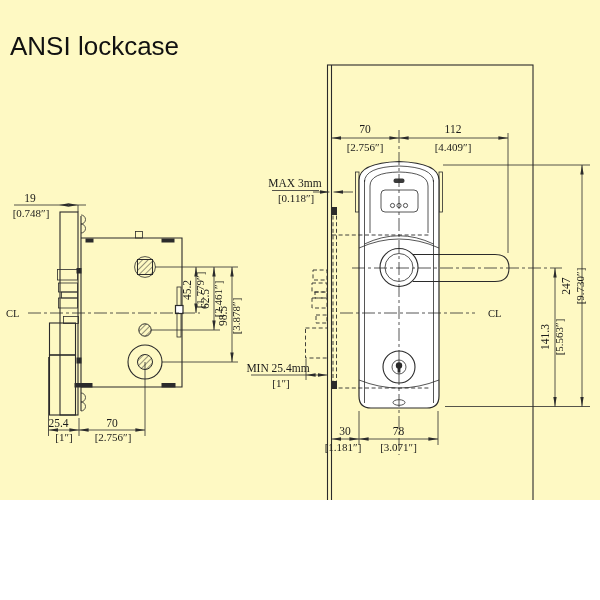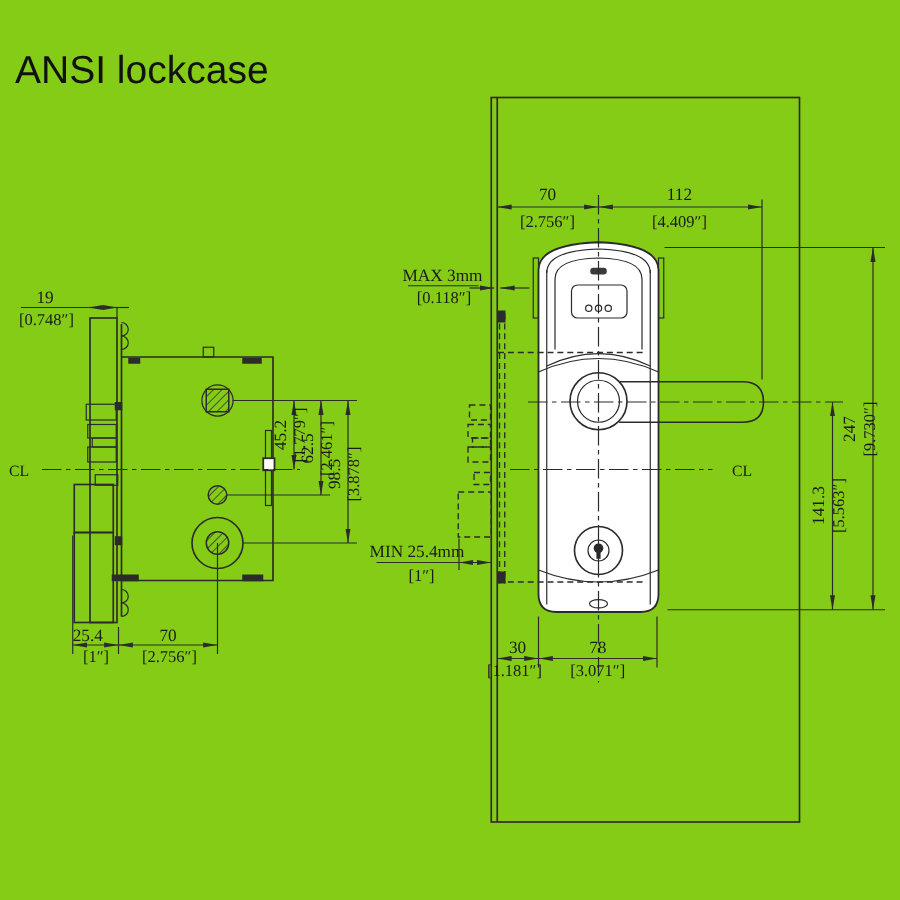--- a/index.html
+++ b/index.html
@@ -1,16 +1,16 @@
 <!DOCTYPE html>
 <html><head>
 <meta charset="utf-8">
 <style>
   html,body{margin:0;padding:0;background:#ffffff;}
-  #canvas{position:relative;width:600px;height:600px;background:#84cc16;overflow:hidden;}
+  #canvas{position:relative;width:600px;height:500px;background:#fef9c3;overflow:hidden;}
   svg{display:block;}
   text{fill:#1b1b1b;font-family:"Liberation Serif", serif;}
   .dim{font-size:11.5px;}
   .dimi{font-size:11px;}
   .cl{font-size:10.5px;}
   .ttl{font-family:"Liberation Sans", sans-serif;font-size:26px;fill:#111;}
   .ln{stroke:#2b2b2b;stroke-width:1.1;fill:none;}
   .lnthin{stroke:#2b2b2b;stroke-width:0.8;fill:none;}
   .dimln{stroke:#2b2b2b;stroke-width:0.8;fill:none;}
   .hid{stroke:#2b2b2b;stroke-width:0.9;fill:none;stroke-dasharray:4 2.6;}

